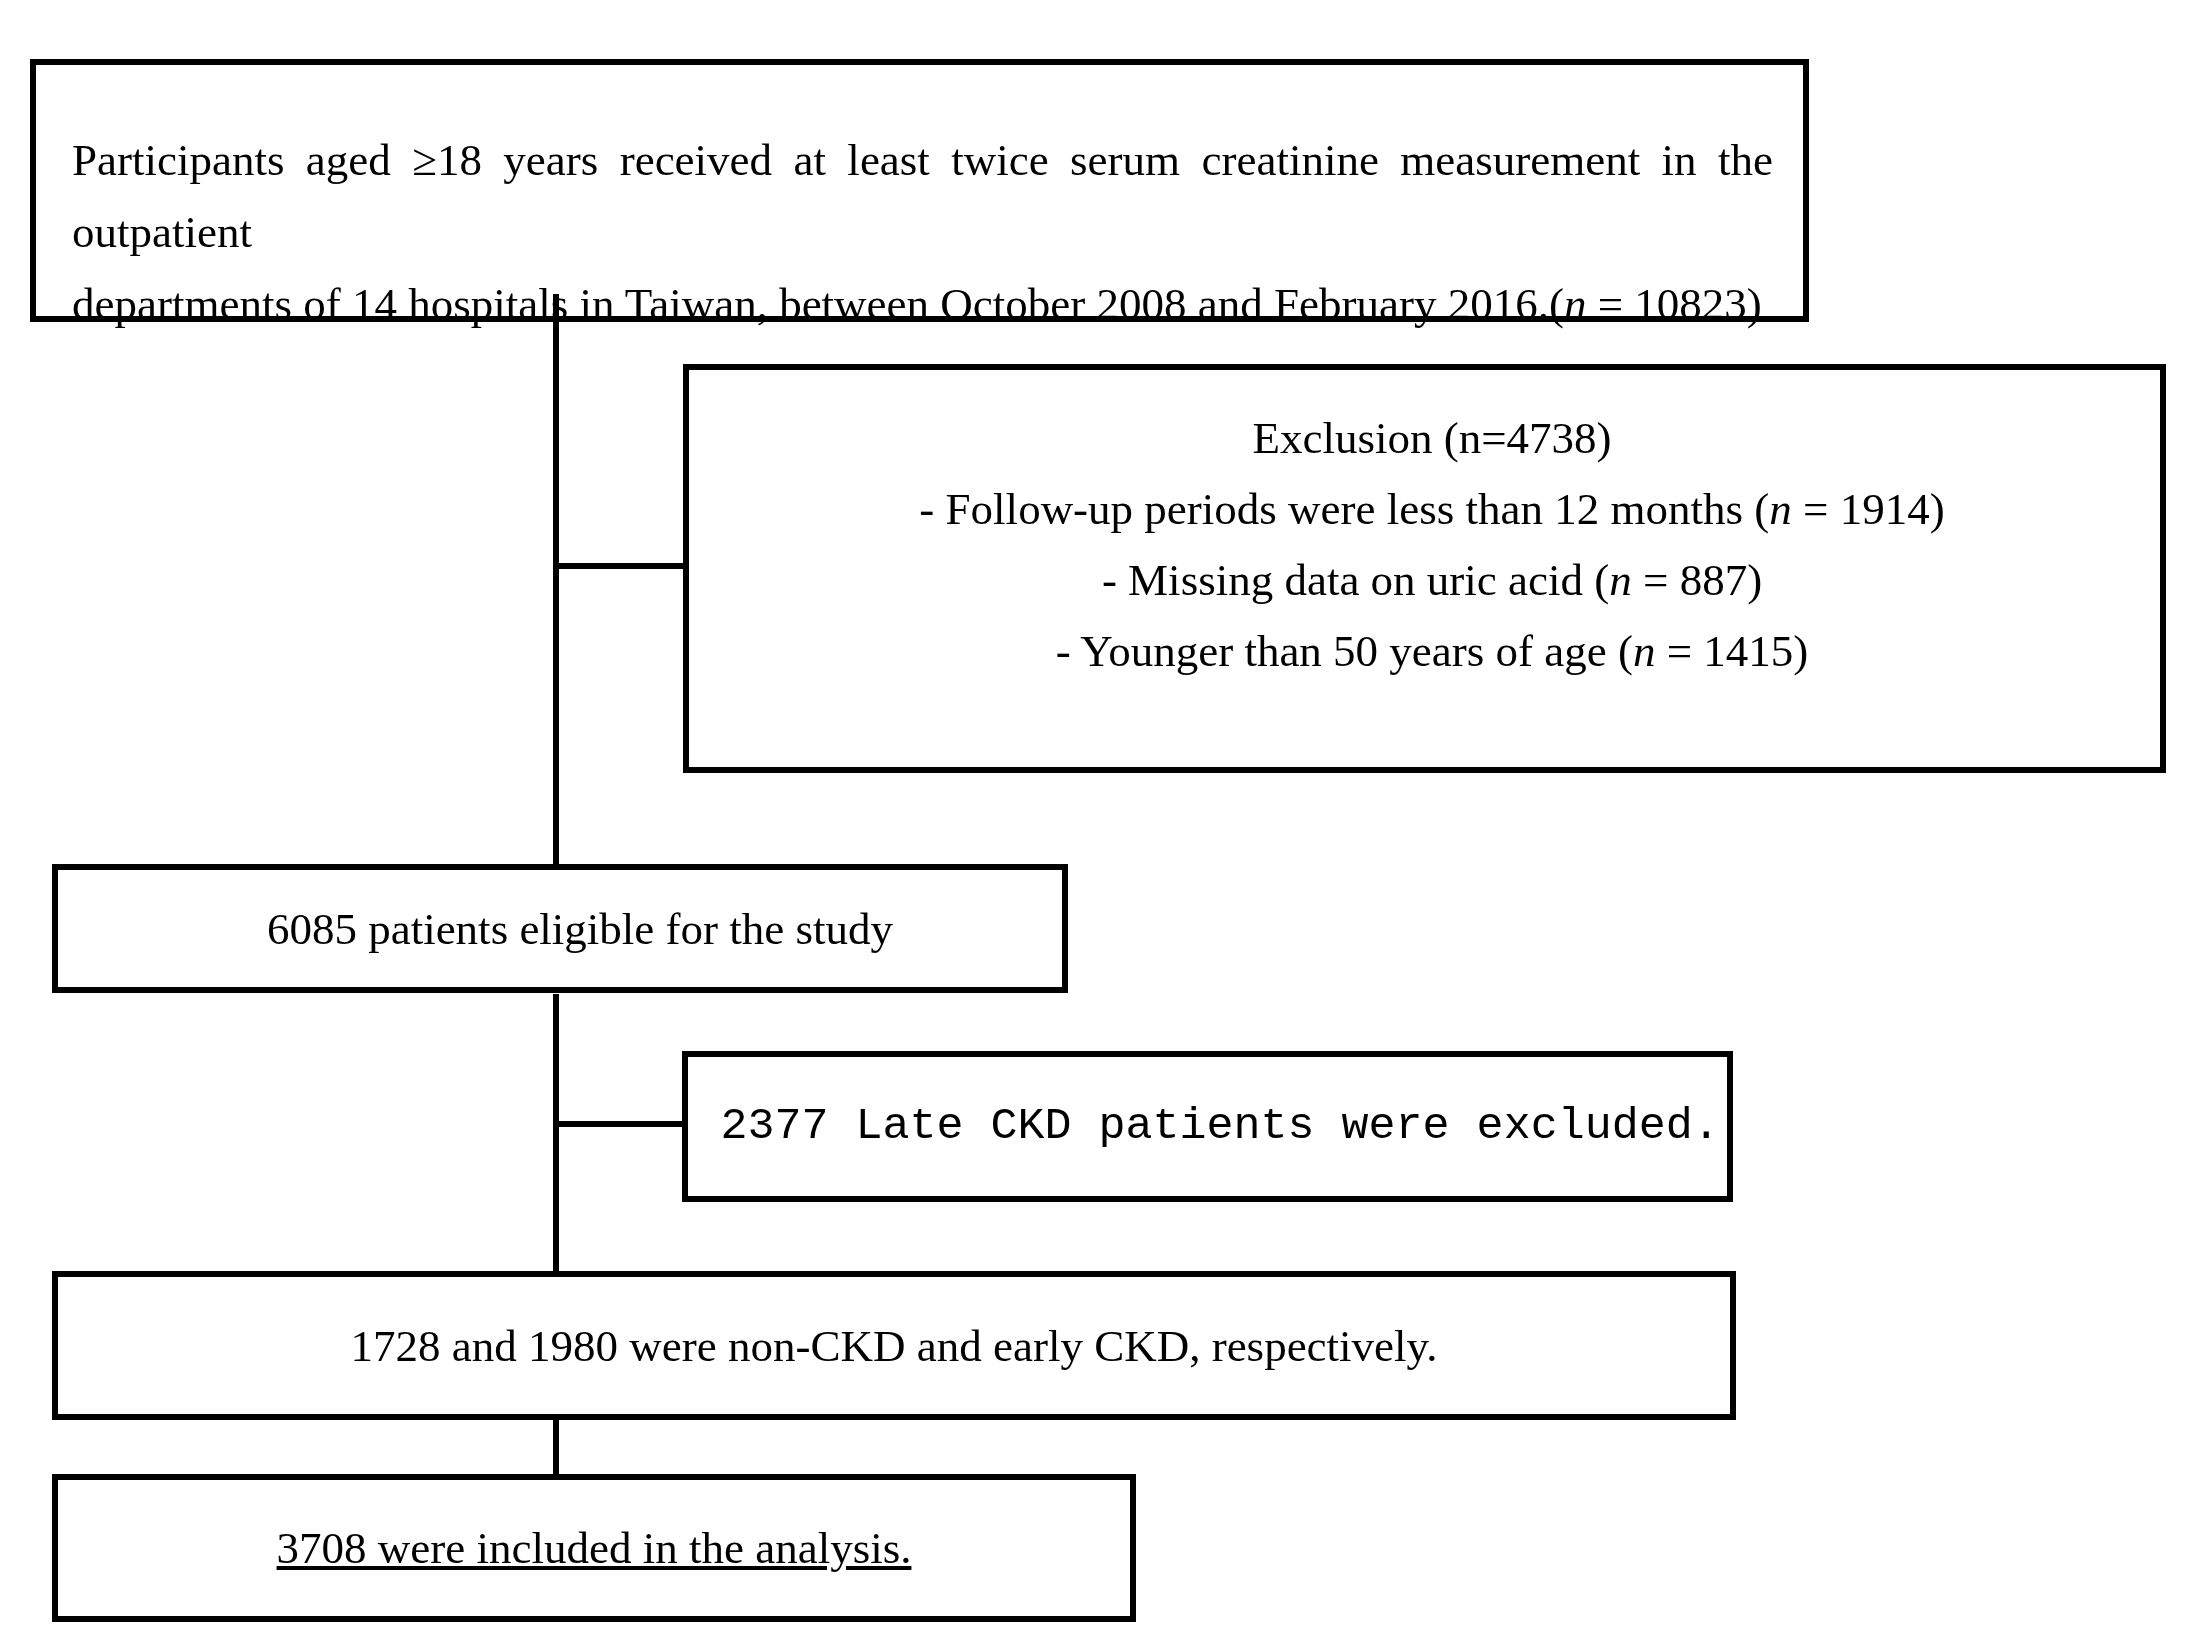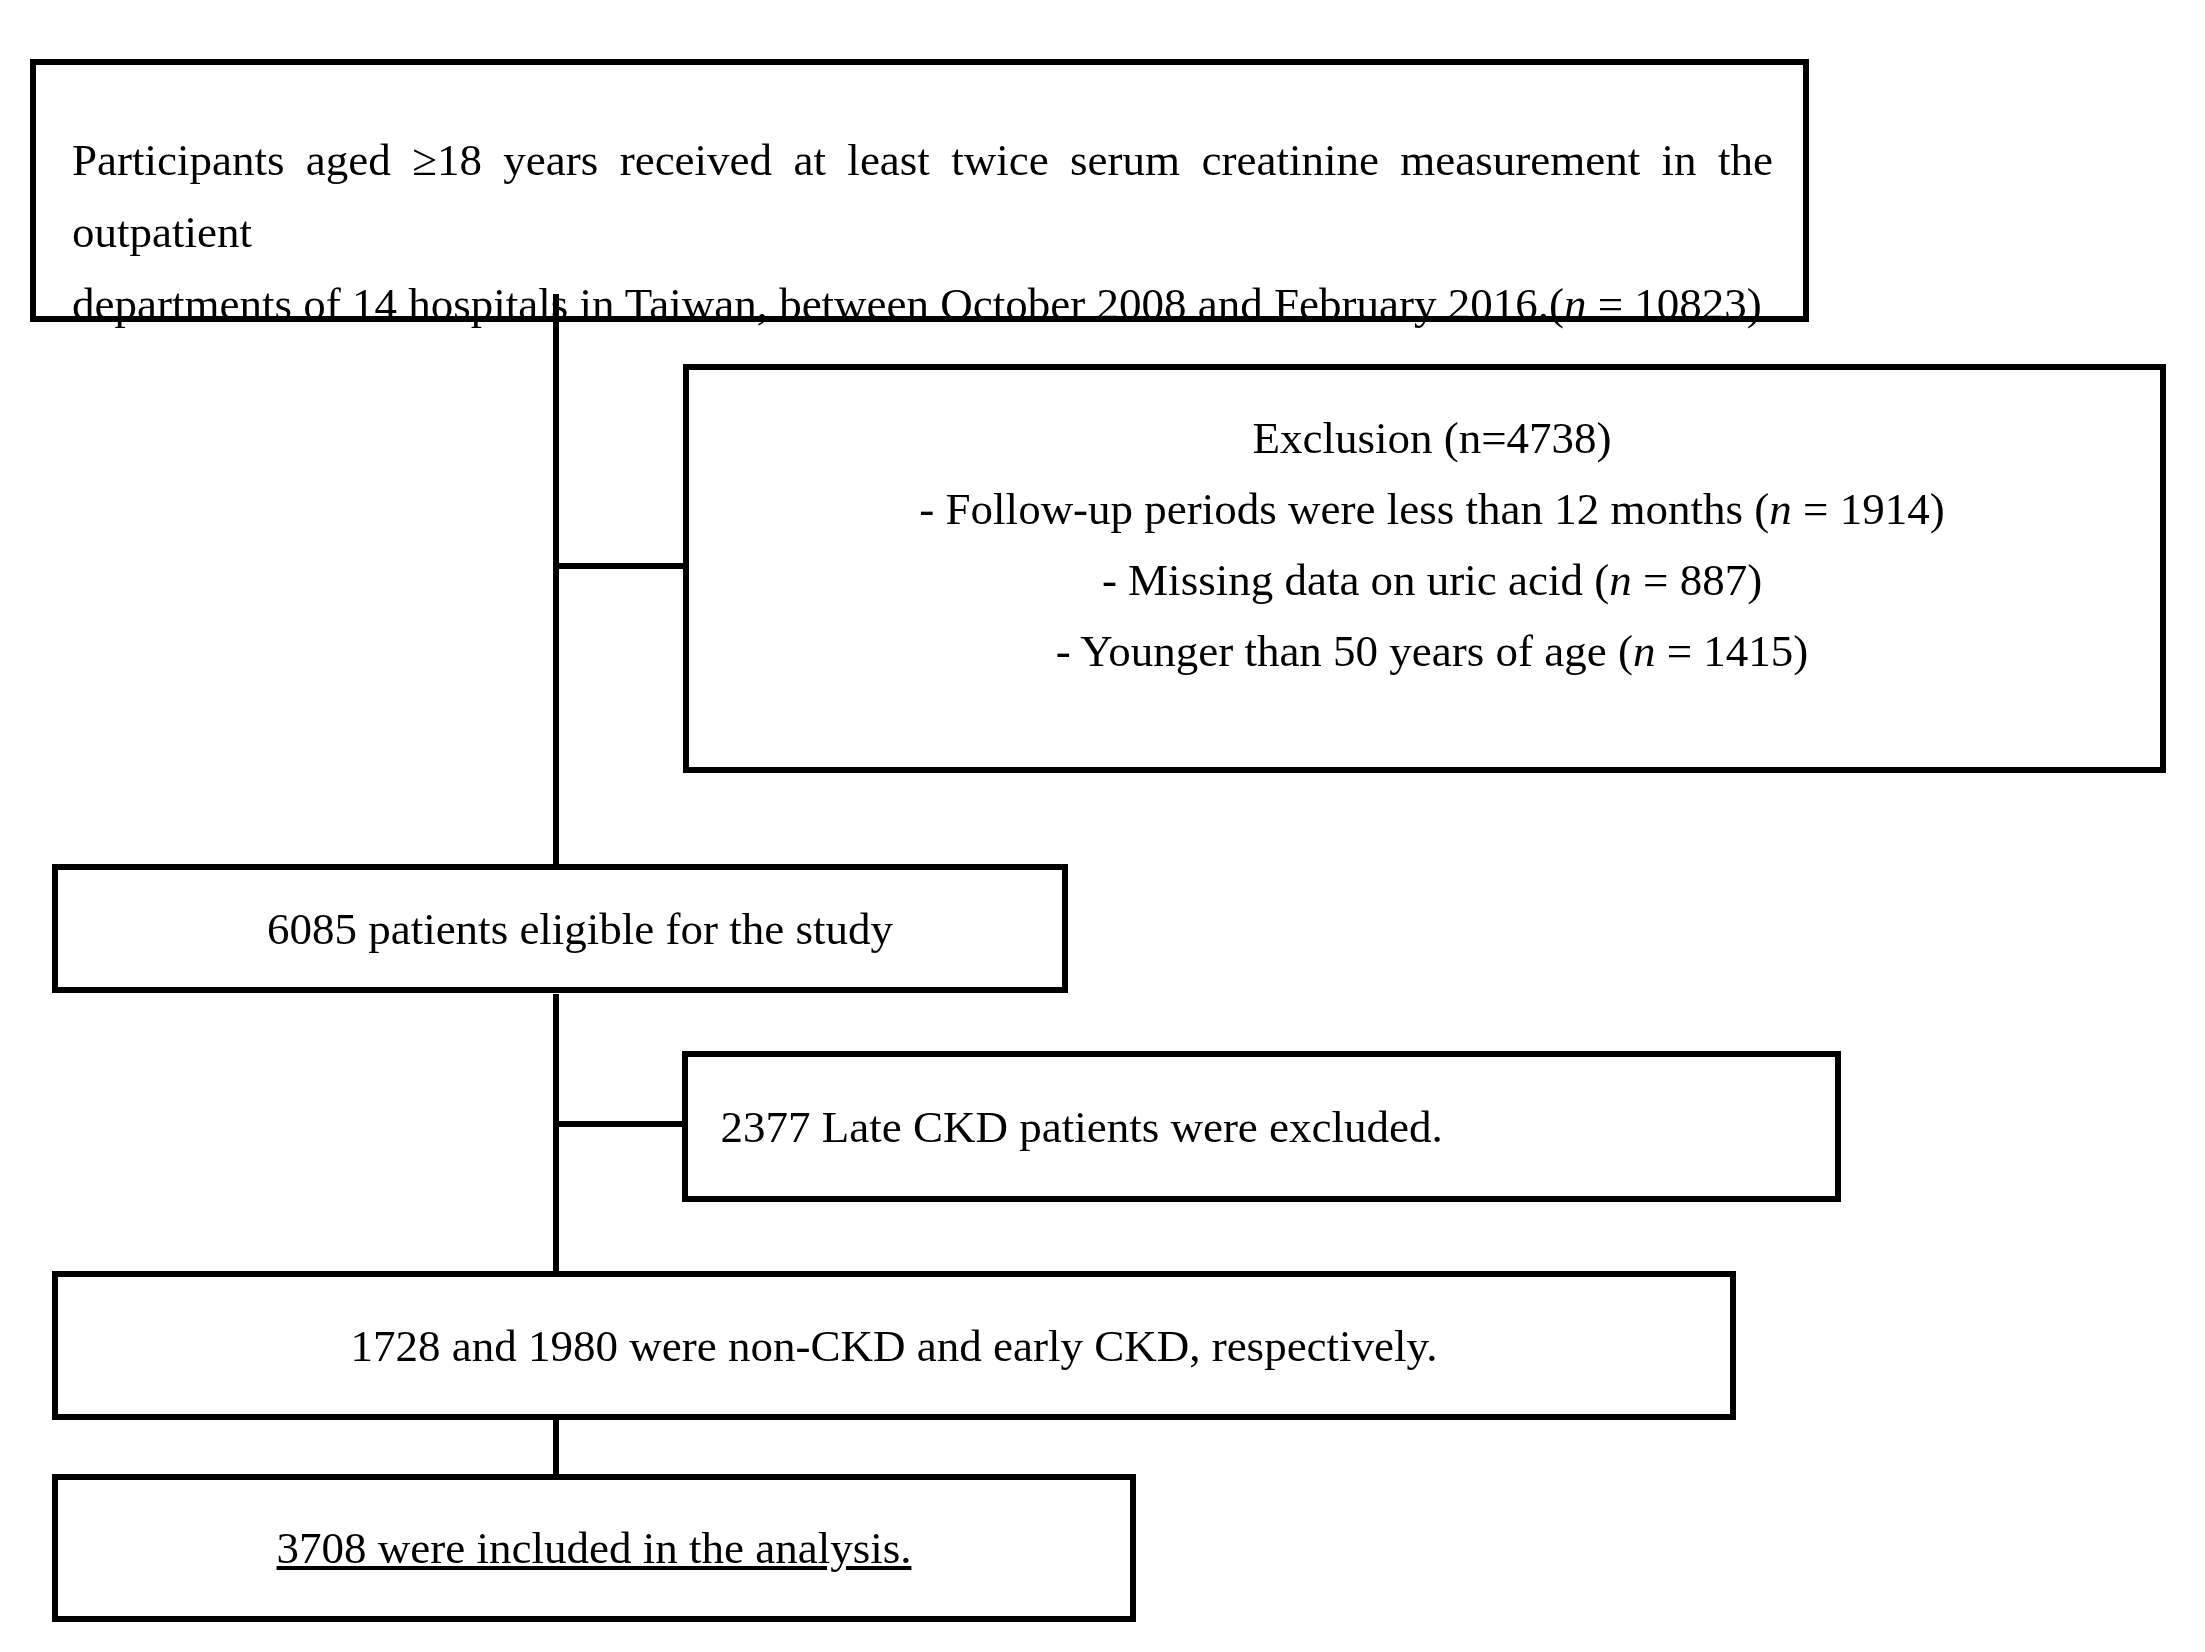--- a/index.html
+++ b/index.html
@@ -45,24 +45,24 @@
     text-align: center;
   }
   
   .center-box {
     display: flex;
     align-items: center;
     justify-content: center;
     text-align: center;
   }
   #box-eligible  { left: 52px;   top: 864px; width: 1016px; height: 129px; padding-left: 40px; }
-  #box-late-ckd  { left: 682px; top: 1051px; width: 1159px; height: 151px;
+  #box-late-ckd  { left: 682px; top: 1051px; width: 1051px; height: 151px;
                    display: flex; align-items: center;
                    justify-content: flex-start; padding-left: 32.5px;
-                   box-sizing: border-box; }
+                   box-sizing: border-box; font-family: Liberation Mono, monospace; }
   #box-cohort    { left: 52px;   top: 1271px; width: 1684px; height: 149px; }
   #box-analysis  { left: 52px;   top: 1474px; width: 1084px; height: 148px; text-decoration: underline; }
 
   #connector-1        { left: 553px; top: 294px;  width: 6.4px;  height: 570px; }
   #branch-exclusion   { left: 559px; top: 563px; width: 124px; height: 6.4px; }
   #connector-2        { left: 553px; top: 994px; width: 6.4px;  height: 277px; }
   #branch-late-ckd    { left: 559px; top: 1121px; width: 124px; height: 6.4px; }
   #connector-3        { left: 553px; top: 1420px; width: 6.4px;  height: 54px; }
 </style>
 </head>

